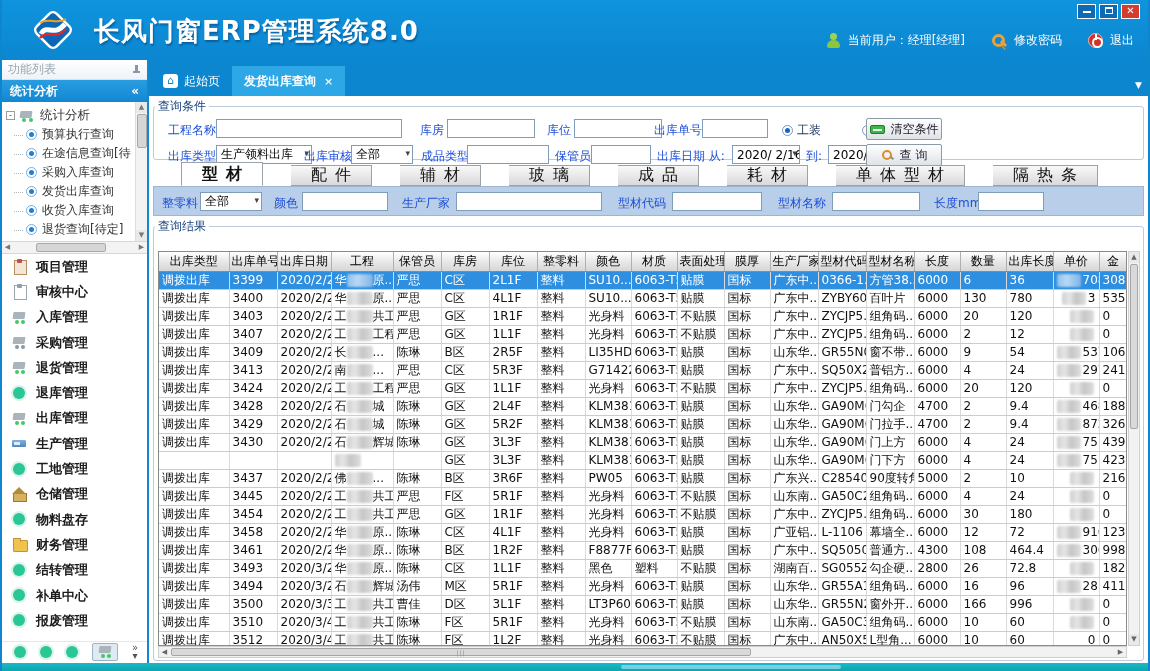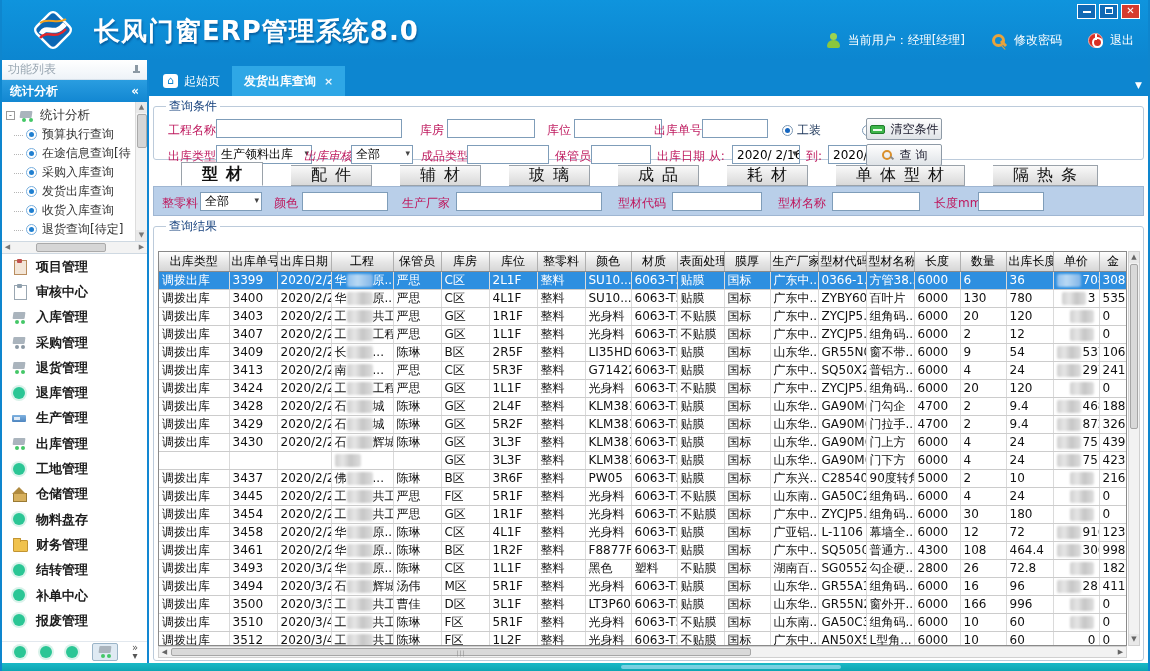--- a/index.html
+++ b/index.html
@@ -87,24 +87,24 @@
   
   .content{position:relative;flex:1;display:flex;flex-direction:column;background:#fff;}
   .tabbar{position:relative;height:36px;background:#0d86d0;display:flex;align-items:flex-end;padding-left:2px;}
   .tab{height:30px;display:flex;align-items:center;gap:6px;padding:0 12px;color:#fff;font-size:12px;cursor:pointer;}
   .tab.active{background:#2ea7e6;font-weight:bold;}
   .tab .home{width:15px;height:14px;background:#fff;border-radius:3px;color:#0d86d0;font-size:11px;line-height:14px;text-align:center;}
   .tab .x{font-size:11px;opacity:.9;margin-left:2px;}
   .tab-caret{position:absolute;right:6px;bottom:6px;color:#fff;font-size:9px;cursor:pointer;}
   .panel{position:relative;flex:1;background:#fff;}
   fieldset{border:1px solid #bccbdb;border-radius:3px;margin:0;padding:0;position:absolute;}
-  legend{font-size:12px;color:#17427e;margin-left:12px;padding:0 3px;}
+  legend{font-size:12px;color:#17427e;margin-left:1px;padding:0 3px;}
   .fs-query{left:4px;right:4px;top:2px;height:62px;}
   .fs-results{left:4px;right:4px;top:122px;bottom:2px;}
-  .lbl{position:absolute;font-size:12px;color:#be185d;white-space:nowrap;}
+  .lbl{position:absolute;font-size:12px;color:#1d4ed8;white-space:nowrap;}
   .tin{position:absolute;height:19px;border:1px solid #7f9db9;background:#fff;font-size:12px;padding:0 3px;}
   .combo{position:absolute;height:19px;border:1px solid #7f9db9;background:#fff;font-size:12px;
          display:flex;align-items:center;padding:0 14px 0 4px;white-space:nowrap;overflow:hidden;cursor:pointer;}
   .combo::after{content:"▾";position:absolute;right:2px;top:2px;font-size:9px;color:#444;}
   .radio{position:absolute;display:flex;align-items:center;gap:4px;font-size:12px;color:#20395c;cursor:pointer;}
   .rdot{width:11px;height:11px;border-radius:50%;border:1px solid #7b98b5;background:#fff;position:relative;}
   .rdot.on::before{content:"";position:absolute;left:2px;top:2px;width:5px;height:5px;border-radius:50%;background:#1566c0;}
   .btn{position:absolute;height:22px;border:1px solid #8e9aa6;border-radius:2px;background:linear-gradient(#fefefe,#dfe3e7);
        font-size:12px;color:#223;display:flex;align-items:center;justify-content:center;gap:6px;cursor:pointer;}
   .i-clear{width:15px;height:9px;background:#3db54a;border:1px solid #1f7c2c;border-radius:2px;position:relative;}
@@ -259,26 +259,26 @@
           </div>
           <div class="menu-item">
             <span class="mi" data-icon="cart-green"></span>
             <span>退货管理</span>
           </div>
           <div class="menu-item">
             <span class="mi" data-icon="dot"></span>
             <span>退库管理</span>
           </div>
           <div class="menu-item">
+            <span class="mi" data-icon="cart-green"></span>
+            <span>出库管理</span>
+          </div>
+          <div class="menu-item">
             <span class="mi" data-icon="machine"></span>
             <span>生产管理</span>
-          </div>
-          <div class="menu-item">
-            <span class="mi" data-icon="cart-green"></span>
-            <span>出库管理</span>
           </div>
           <div class="menu-item">
             <span class="mi" data-icon="dot"></span>
             <span>工地管理</span>
           </div>
           <div class="menu-item">
             <span class="mi" data-icon="house"></span>
             <span>仓储管理</span>
           </div>
           <div class="menu-item">
@@ -348,21 +348,21 @@
           </span>
           <span class="btn" style="left:712px;top:3px;width:76px;">
             <span class="i-clear"></span>
             <span>清空条件</span>
           </span>
 
           <span class="lbl" style="left:14px;top:33px;">出库类型</span>
           <span class="combo" style="left:62px;top:30px;width:96px;">
               <span>生产领料出库</span>
             </span>
-          <span class="lbl" style="left:150px;top:33px;font-style:italic;">出库审核</span>
+          <span class="lbl" style="left:150px;top:33px;">出库审核</span>
           <span class="combo" style="left:197px;top:30px;width:62px;">
               <span>全部</span>
             </span>
           <span class="lbl" style="left:267px;top:33px;">成品类型</span>
           <input class="tin" style="left: 313px; top: 30px; width: 82px;">
           <span class="lbl" style="left:401px;top:33px;">保管员</span>
           <input class="tin" style="left: 437px; top: 30px; width: 60px;">
           <span class="lbl" style="left:503px;top:33px;">出库日期 从:</span>
           <span class="combo" style="left:578px;top:30px;width:68px;">
               <span>2020/ 2/16</span>

